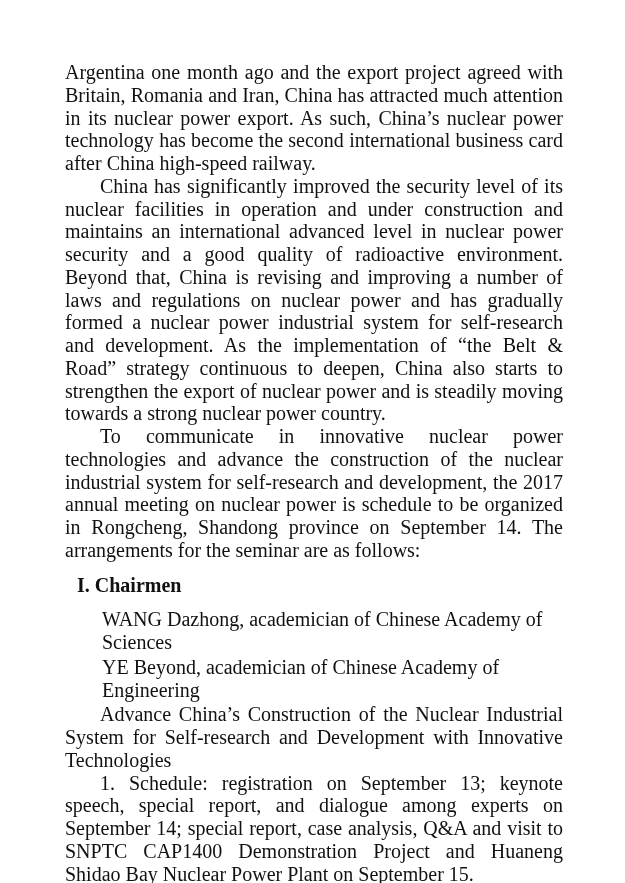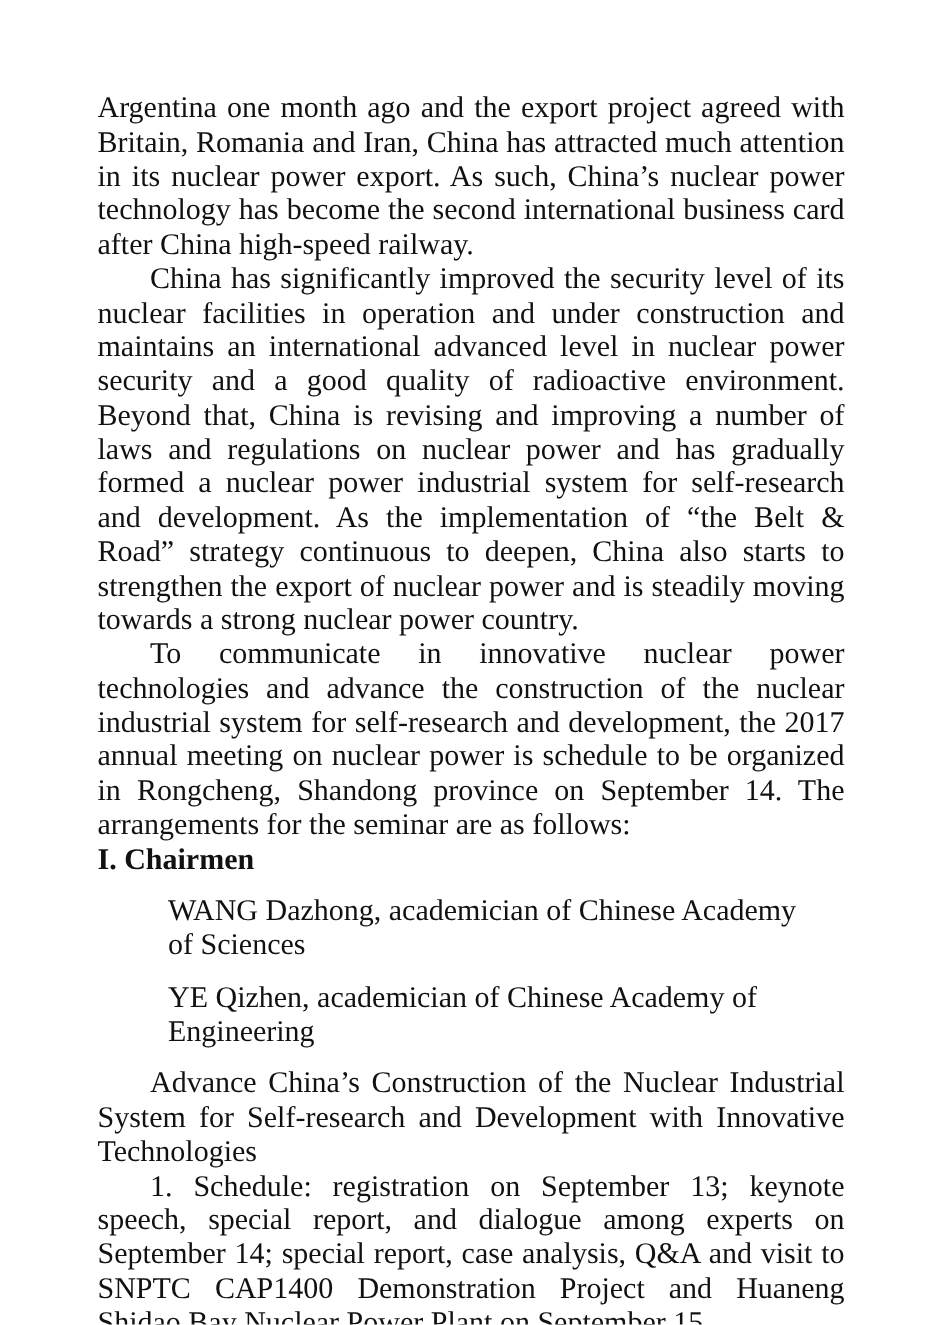--- a/index.html
+++ b/index.html
@@ -8,32 +8,32 @@
       font-family: "Liberation Serif", "DejaVu Serif", serif;
       color: #111111;
     }
     .page {
       position: absolute; left: 65px; top: 61px; width: 498px;
       font-size: 20px; line-height: 22.75px;
     }
     .p { margin: 0; text-align: justify; }
     .indent { text-indent: 35px; }
     .last { text-align-last: left; }
-    .head { font-weight: bold; margin: 0; }
-    .line-indent { padding-left: 35px; margin: 12px; }
+    .head { font-weight: bold; margin: 12px; }
+    .line-indent { padding-left: 35px; margin: 2px; }
   </style>
 </head>
 <body>
 
 <div class="page">
   <p class="p last">Argentina one month ago and the export project agreed with Britain, Romania and Iran, China has attracted much attention in its nuclear power export. As such, China’s nuclear power technology has become the second international business card after China high-speed railway.</p>
   <p class="p indent last">China has significantly improved the security level of its nuclear facilities in operation and under construction and maintains an international advanced level in nuclear power security and a good quality of radioactive environment. Beyond that, China is revising and improving a number of laws and regulations on nuclear power and has gradually formed a nuclear power industrial system for self-research and development. As the implementation of “the Belt &amp; Road” strategy continuous to deepen, China also starts to strengthen the export of nuclear power and is steadily moving towards a strong nuclear power country.</p>
   <p class="p indent last">To communicate in innovative nuclear power technologies and advance the construction of the nuclear industrial system for self-research and development, the 2017 annual meeting on nuclear power is schedule to be organized in Rongcheng, Shandong province on September 14. The arrangements for the seminar are as follows:</p>
 
   <p class="head">I. Chairmen</p>
   <p class="line-indent">WANG Dazhong, academician of Chinese Academy of Sciences</p>
-  <p class="line-indent">YE Qizhen, academician of Chinese Academy of Engineering</p>
+  <p class="line-indent">YE Beyond, academician of Chinese Academy of Engineering</p>
 
   <p class="p indent last">Advance China’s Construction of the Nuclear Industrial System for Self-research and Development with Innovative Technologies</p>
 
   <p class="p indent last">1. Schedule: registration on September 13; keynote speech, special report, and dialogue among experts on September 14; special report, case analysis, Q&amp;A and visit to SNPTC CAP1400 Demonstration Project and Huaneng Shidao Bay Nuclear Power Plant on September 15.</p>
   <p class="p indent" style="text-align-last: justify;">2. To improve the efficiency and quality, participating units may</p>
 </div>
 
 </body></html>

